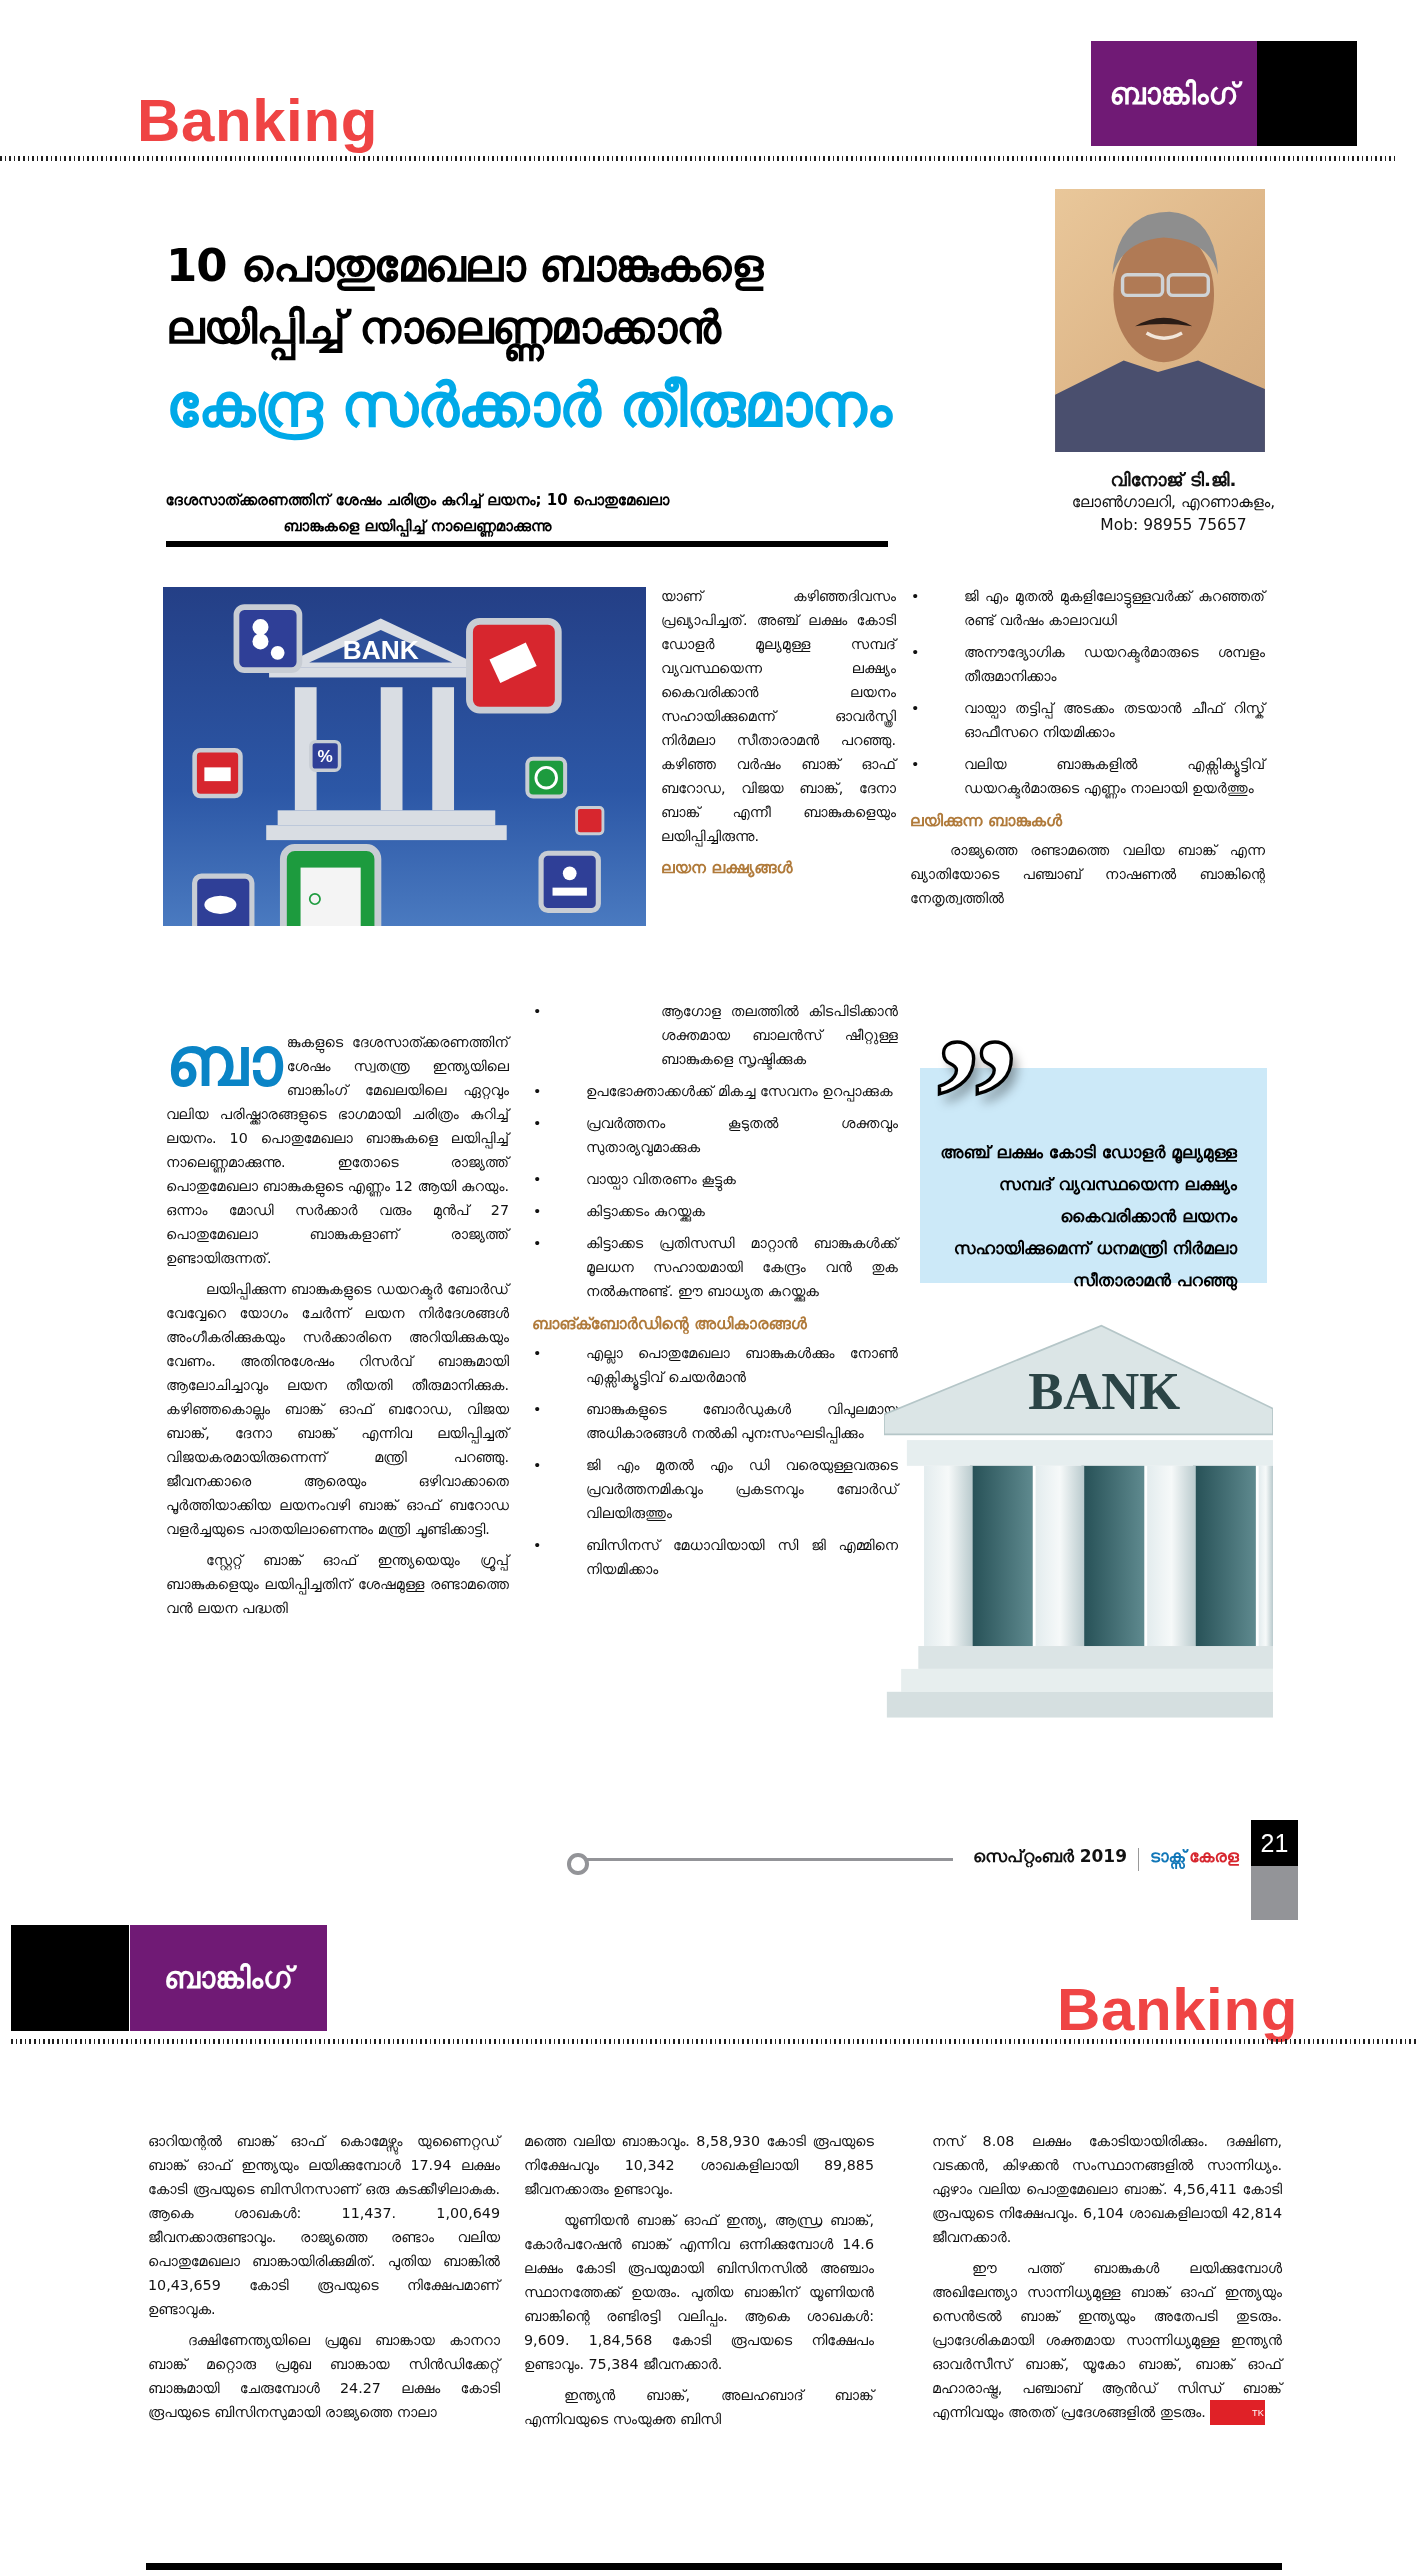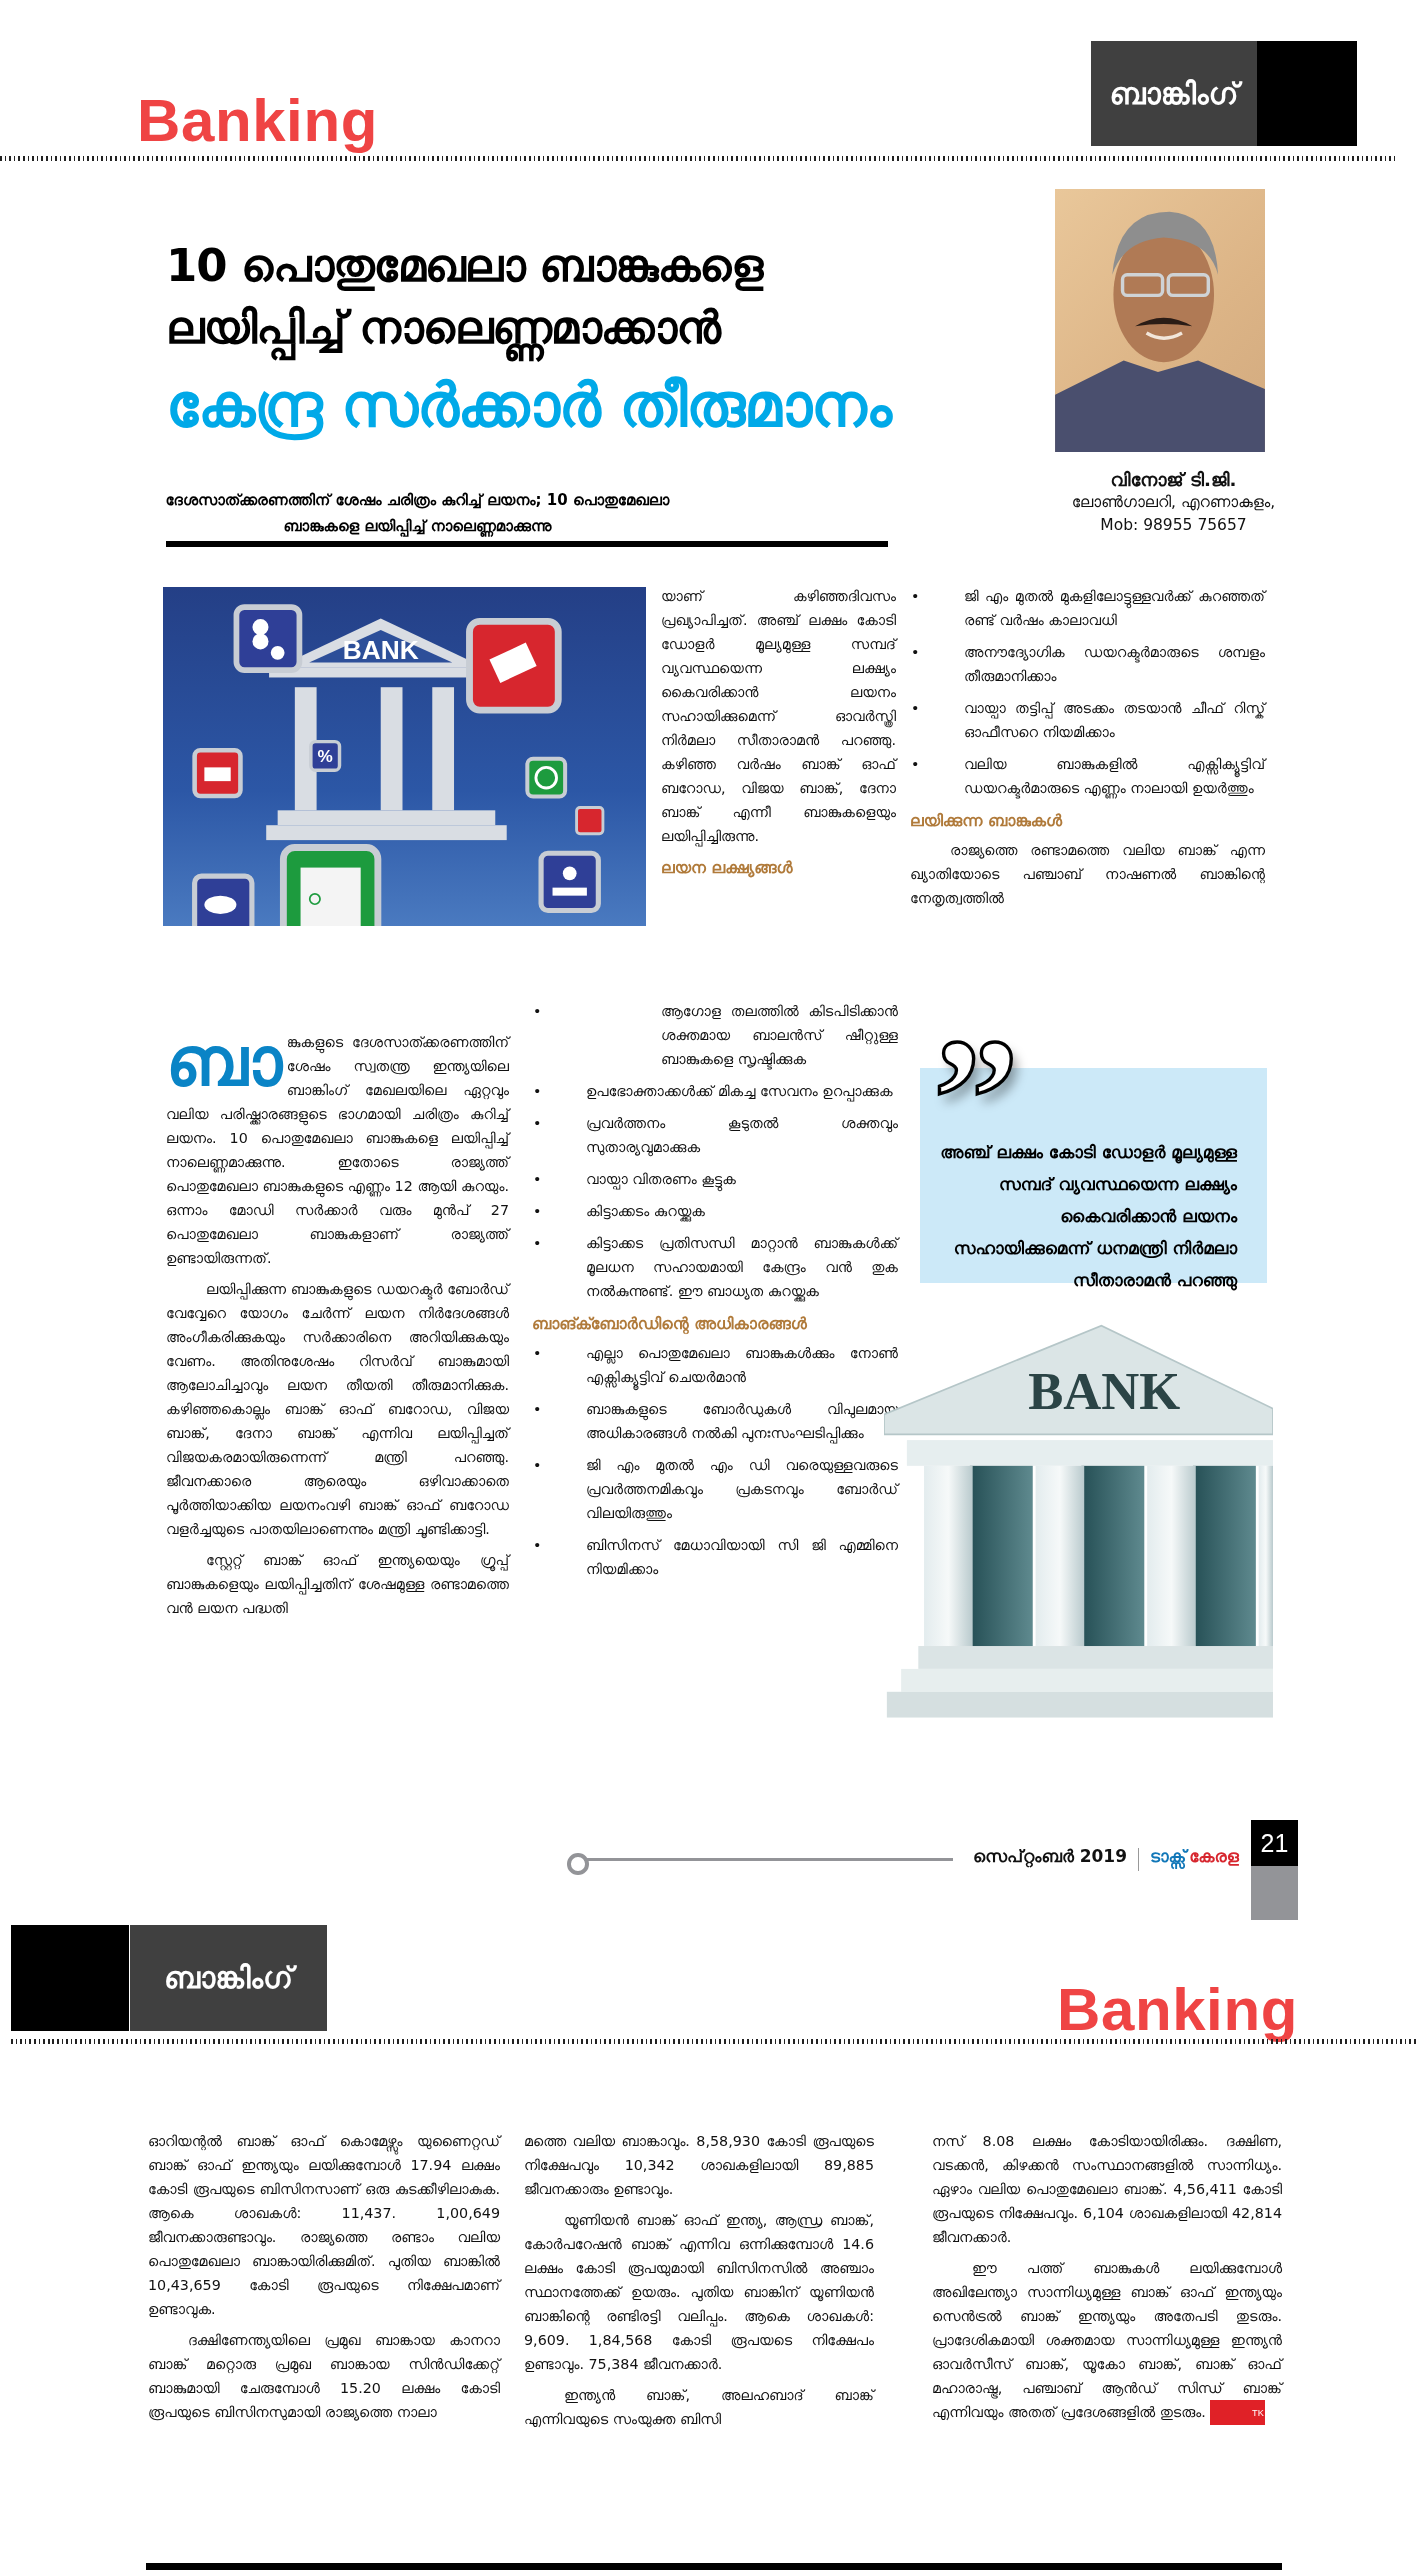--- a/index.html
+++ b/index.html
@@ -1,19 +1,19 @@
 <!DOCTYPE html>
 <html style="font-size:9.2px"><head>
 <meta charset="utf-8">
 <style>
   html, body { margin:0; padding:0; background:#ffffff; }
   body { width:1420px; height:2576px; position:relative; overflow:hidden; font-family:"DejaVu Sans", sans-serif; color:#111; }
   .abs { position:absolute; }
   .section-en { color:#ef4444; font-family:"Liberation Sans", sans-serif; font-weight:bold; font-size:60px; letter-spacing:0.6px; }
-  .tab-blue { background:#404040; color:#fff; font-family:"DejaVu Sans", sans-serif; font-weight:bold; font-size:30px; display:flex; align-items:center; justify-content:center; }
+  .tab-blue { background:#701a75; color:#fff; font-family:"DejaVu Sans", sans-serif; font-weight:bold; font-size:30px; display:flex; align-items:center; justify-content:center; }
   .tab-black { background:#000; }
   .dotted { height:4.6px; background-image:repeating-linear-gradient(90deg,#222 0 1.7px,transparent 1.7px 4.6px); }
   .headline { font-family:"DejaVu Sans", sans-serif; font-weight:bold; letter-spacing:-1.1px; }
   .h-black { color:#000; font-size:45px; line-height:62px; }
   .h-blue { color:#00a9e8; font-size:60px; line-height:80px; margin-top:5.7px; }
   .subhead { font-family:"DejaVu Sans", sans-serif; font-weight:bold; font-size:15px; line-height:26px; color:#000; }
   .rule { background:#000; }
   .photo { background:linear-gradient(135deg,#e9c79a 0%,#dcb486 60%,#d2aa7f 100%); overflow:hidden; }
   .author-name { font-weight:bold; font-size:18.3px; text-align:center; }
   .author-line { font-size:15.5px; text-align:center; line-height:23px; }
@@ -195,21 +195,21 @@
 
 <div class="abs tab-black" style="left:11.4px;top:1925px;width:118px;height:106px;"></div>
 <div class="abs tab-blue" style="left:130px;top:1925px;width:197px;height:106px;">
   <span>ബാങ്കിംഗ്</span>
 </div>
 <div class="abs section-en" style="left:1057px;top:1975px;">Banking</div>
 <div class="abs dotted" style="left:11.4px;top:2039px;width:1408px;"></div>
 
 <div class="abs body-text" style="left:148px;top:2129px;width:352px;">
   <p>ഓറിയന്റൽ ബാങ്ക് ഓഫ് കൊമേഴ്സും യുണൈറ്റഡ് ബാങ്ക് ഓഫ് ഇന്ത്യയും ലയിക്കുമ്പോൾ 17.94 ലക്ഷം കോടി രൂപയുടെ ബിസിനസാണ് ഒരു കുടക്കീഴിലാകുക. ആകെ ശാഖകൾ: 11,437. 1,00,649 ജീവനക്കാരുണ്ടാവും. രാജ്യത്തെ രണ്ടാം വലിയ പൊതുമേഖലാ ബാങ്കായിരിക്കുമിത്. പുതിയ ബാങ്കിൽ 10,43,659 കോടി രൂപയുടെ നിക്ഷേപമാണ് ഉണ്ടാവുക.</p>
-  <p class="indent">ദക്ഷിണേന്ത്യയിലെ പ്രമുഖ ബാങ്കായ കാനറാ ബാങ്ക് മറ്റൊരു പ്രമുഖ ബാങ്കായ സിൻഡിക്കേറ്റ് ബാങ്കുമായി ചേരുമ്പോൾ 15.20 ലക്ഷം കോടി രൂപയുടെ ബിസിനസുമായി രാജ്യത്തെ നാലാ</p>
+  <p class="indent">ദക്ഷിണേന്ത്യയിലെ പ്രമുഖ ബാങ്കായ കാനറാ ബാങ്ക് മറ്റൊരു പ്രമുഖ ബാങ്കായ സിൻഡിക്കേറ്റ് ബാങ്കുമായി ചേരുമ്പോൾ 24.27 ലക്ഷം കോടി രൂപയുടെ ബിസിനസുമായി രാജ്യത്തെ നാലാ</p>
 </div>
 <div class="abs body-text" style="left:524px;top:2129px;width:350px;">
   <p>മത്തെ വലിയ ബാങ്കാവും. 8,58,930 കോടി രൂപയുടെ നിക്ഷേപവും 10,342 ശാഖകളിലായി 89,885 ജീവനക്കാരും ഉണ്ടാവും.</p>
   <p class="indent">യൂണിയൻ ബാങ്ക് ഓഫ് ഇന്ത്യ, ആന്ധ്ര ബാങ്ക്, കോർപറേഷൻ ബാങ്ക് എന്നിവ ഒന്നിക്കുമ്പോൾ 14.6 ലക്ഷം കോടി രൂപയുമായി ബിസിനസിൽ അഞ്ചാം സ്ഥാനത്തേക്ക് ഉയരും. പുതിയ ബാങ്കിന് യൂണിയൻ ബാങ്കിന്റെ രണ്ടിരട്ടി വലിപ്പം. ആകെ ശാഖകൾ: 9,609. 1,84,568 കോടി രൂപയടെ നിക്ഷേപം ഉണ്ടാവും. 75,384 ജീവനക്കാർ.</p>
   <p class="indent">ഇന്ത്യൻ ബാങ്ക്, അലഹബാദ് ബാങ്ക് എന്നിവയുടെ സംയുക്ത ബിസി</p>
 </div>
 <div class="abs body-text" style="left:932px;top:2129px;width:350px;">
   <p>നസ് 8.08 ലക്ഷം കോടിയായിരിക്കും. ദക്ഷിണ, വടക്കൻ, കിഴക്കൻ സംസ്ഥാനങ്ങളിൽ സാന്നിധ്യം. ഏഴാം വലിയ പൊതുമേഖലാ ബാങ്ക്. 4,56,411 കോടി രൂപയുടെ നിക്ഷേപവും. 6,104 ശാഖകളിലായി 42,814 ജീവനക്കാർ.</p>
   <p class="indent">
     <span>ഈ പത്ത് ബാങ്കുകൾ ലയിക്കുമ്പോൾ അഖിലേന്ത്യാ സാന്നിധ്യമുള്ള ബാങ്ക് ഓഫ് ഇന്ത്യയും സെൻട്രൽ ബാങ്ക് ഇന്ത്യയും അതേപടി തുടരും. പ്രാദേശികമായി ശക്തമായ സാന്നിധ്യമുള്ള ഇന്ത്യൻ ഓവർസീസ് ബാങ്ക്, യൂകോ ബാങ്ക്, ബാങ്ക് ഓഫ് മഹാരാഷ്ട്ര, പഞ്ചാബ് ആൻഡ് സിന്ധ് ബാങ്ക് എന്നിവയും അതത് പ്രദേശങ്ങളിൽ തുടരും.</span>

